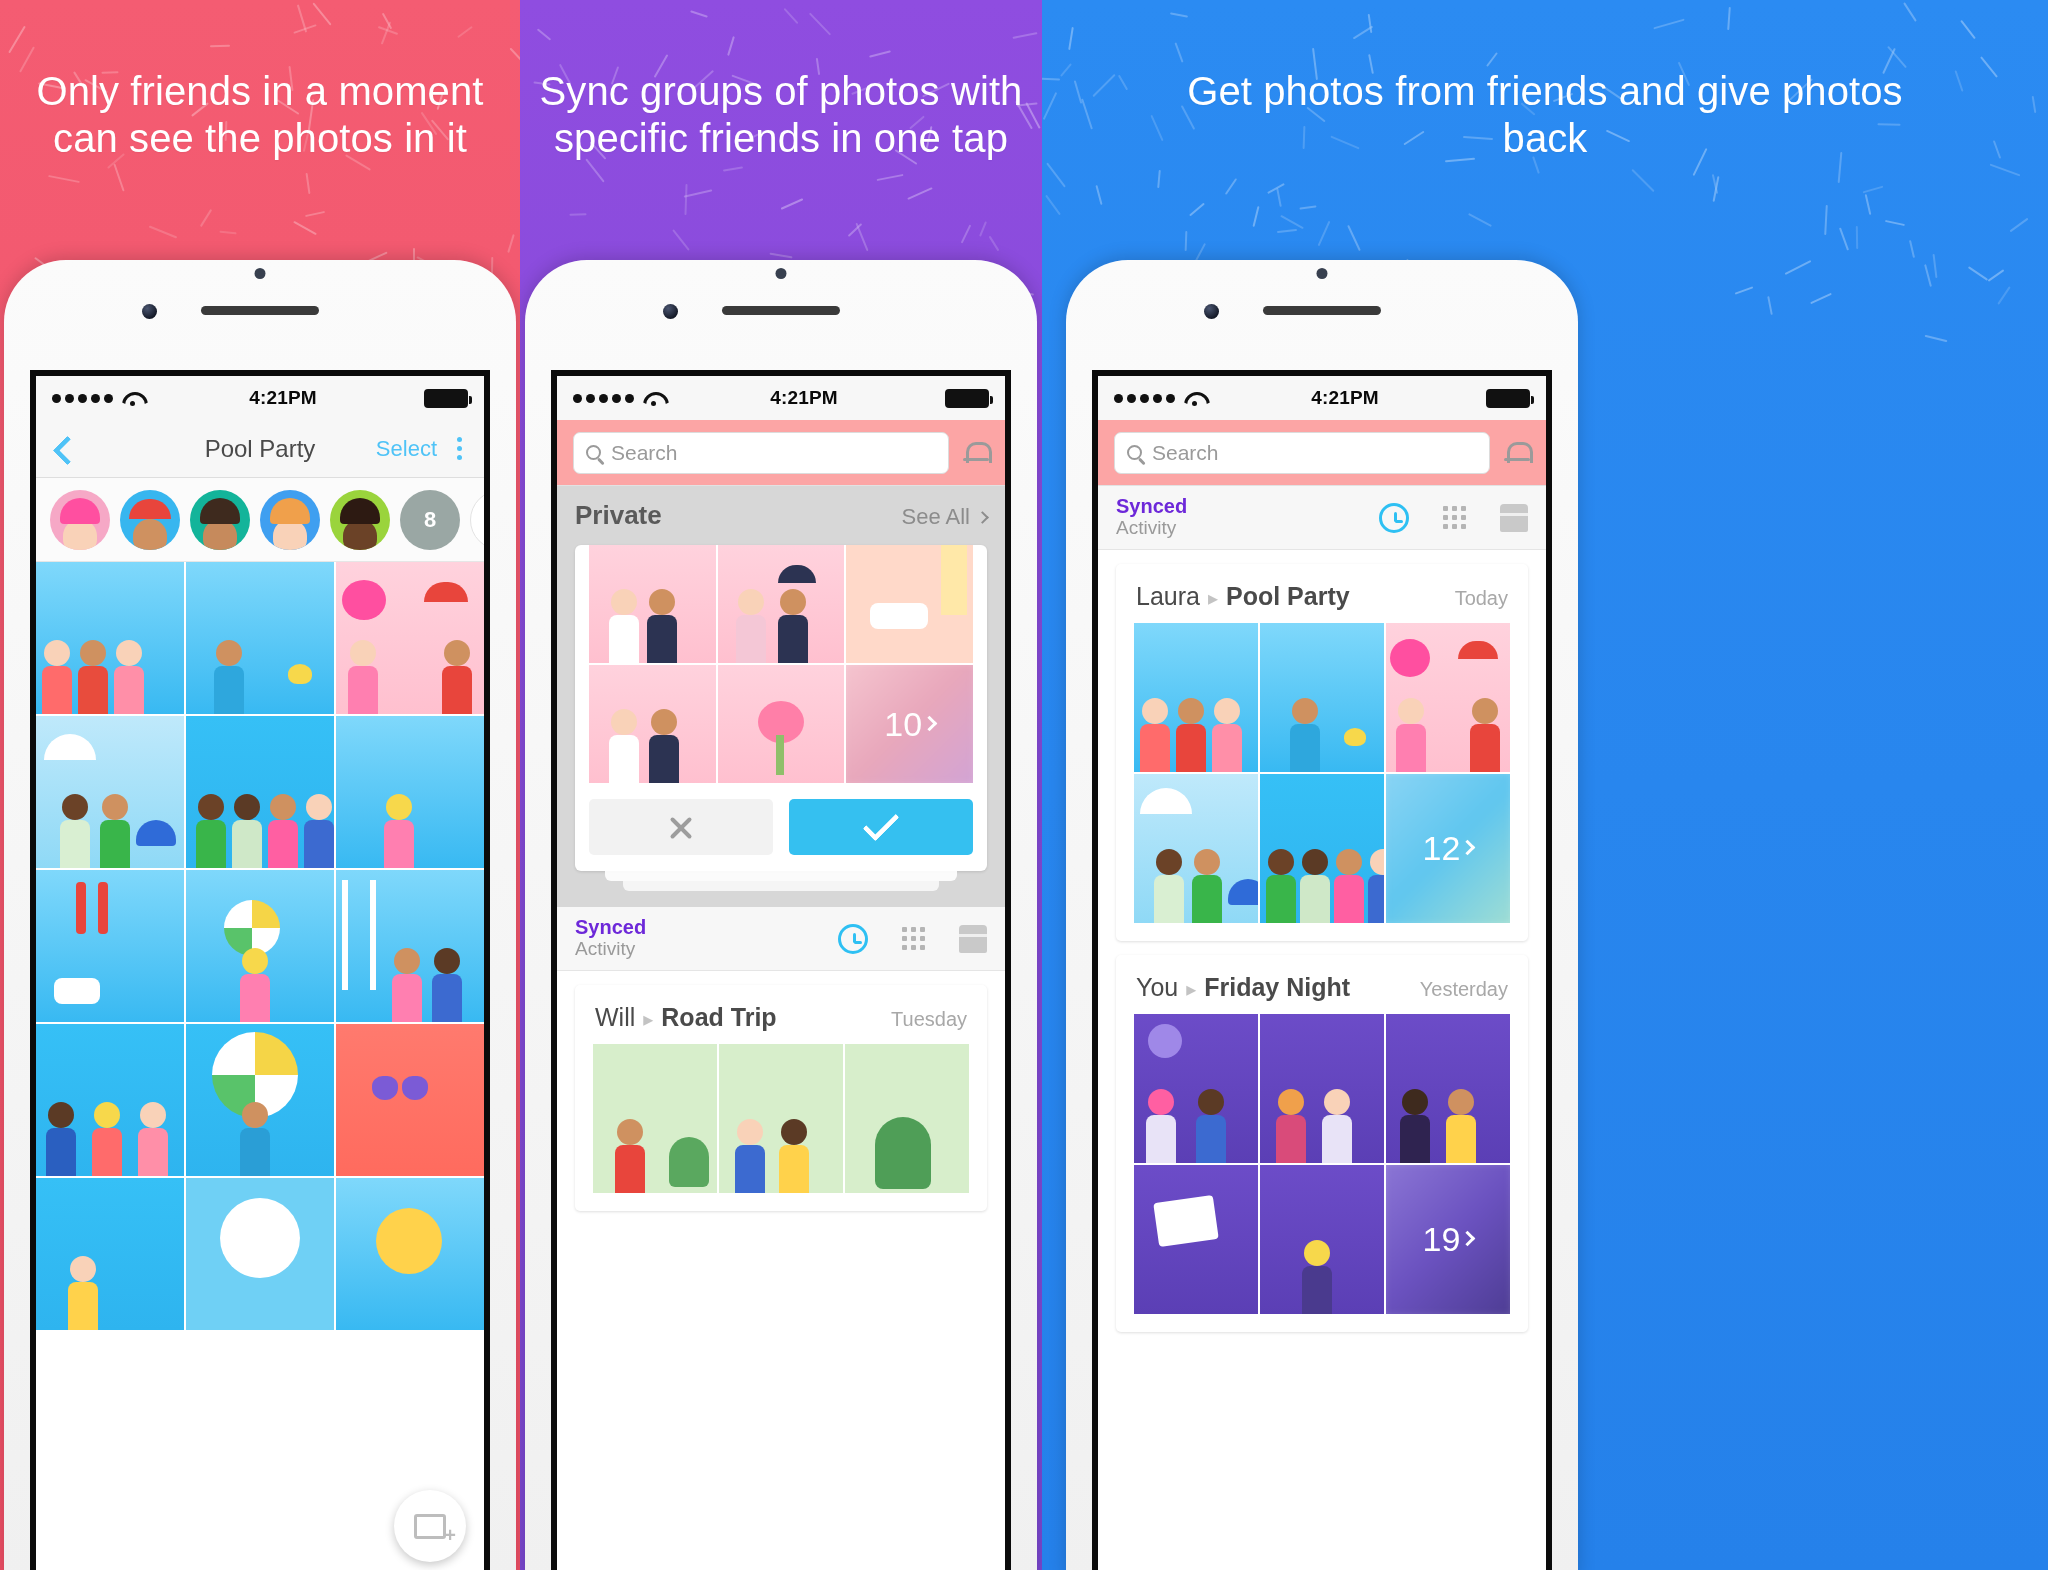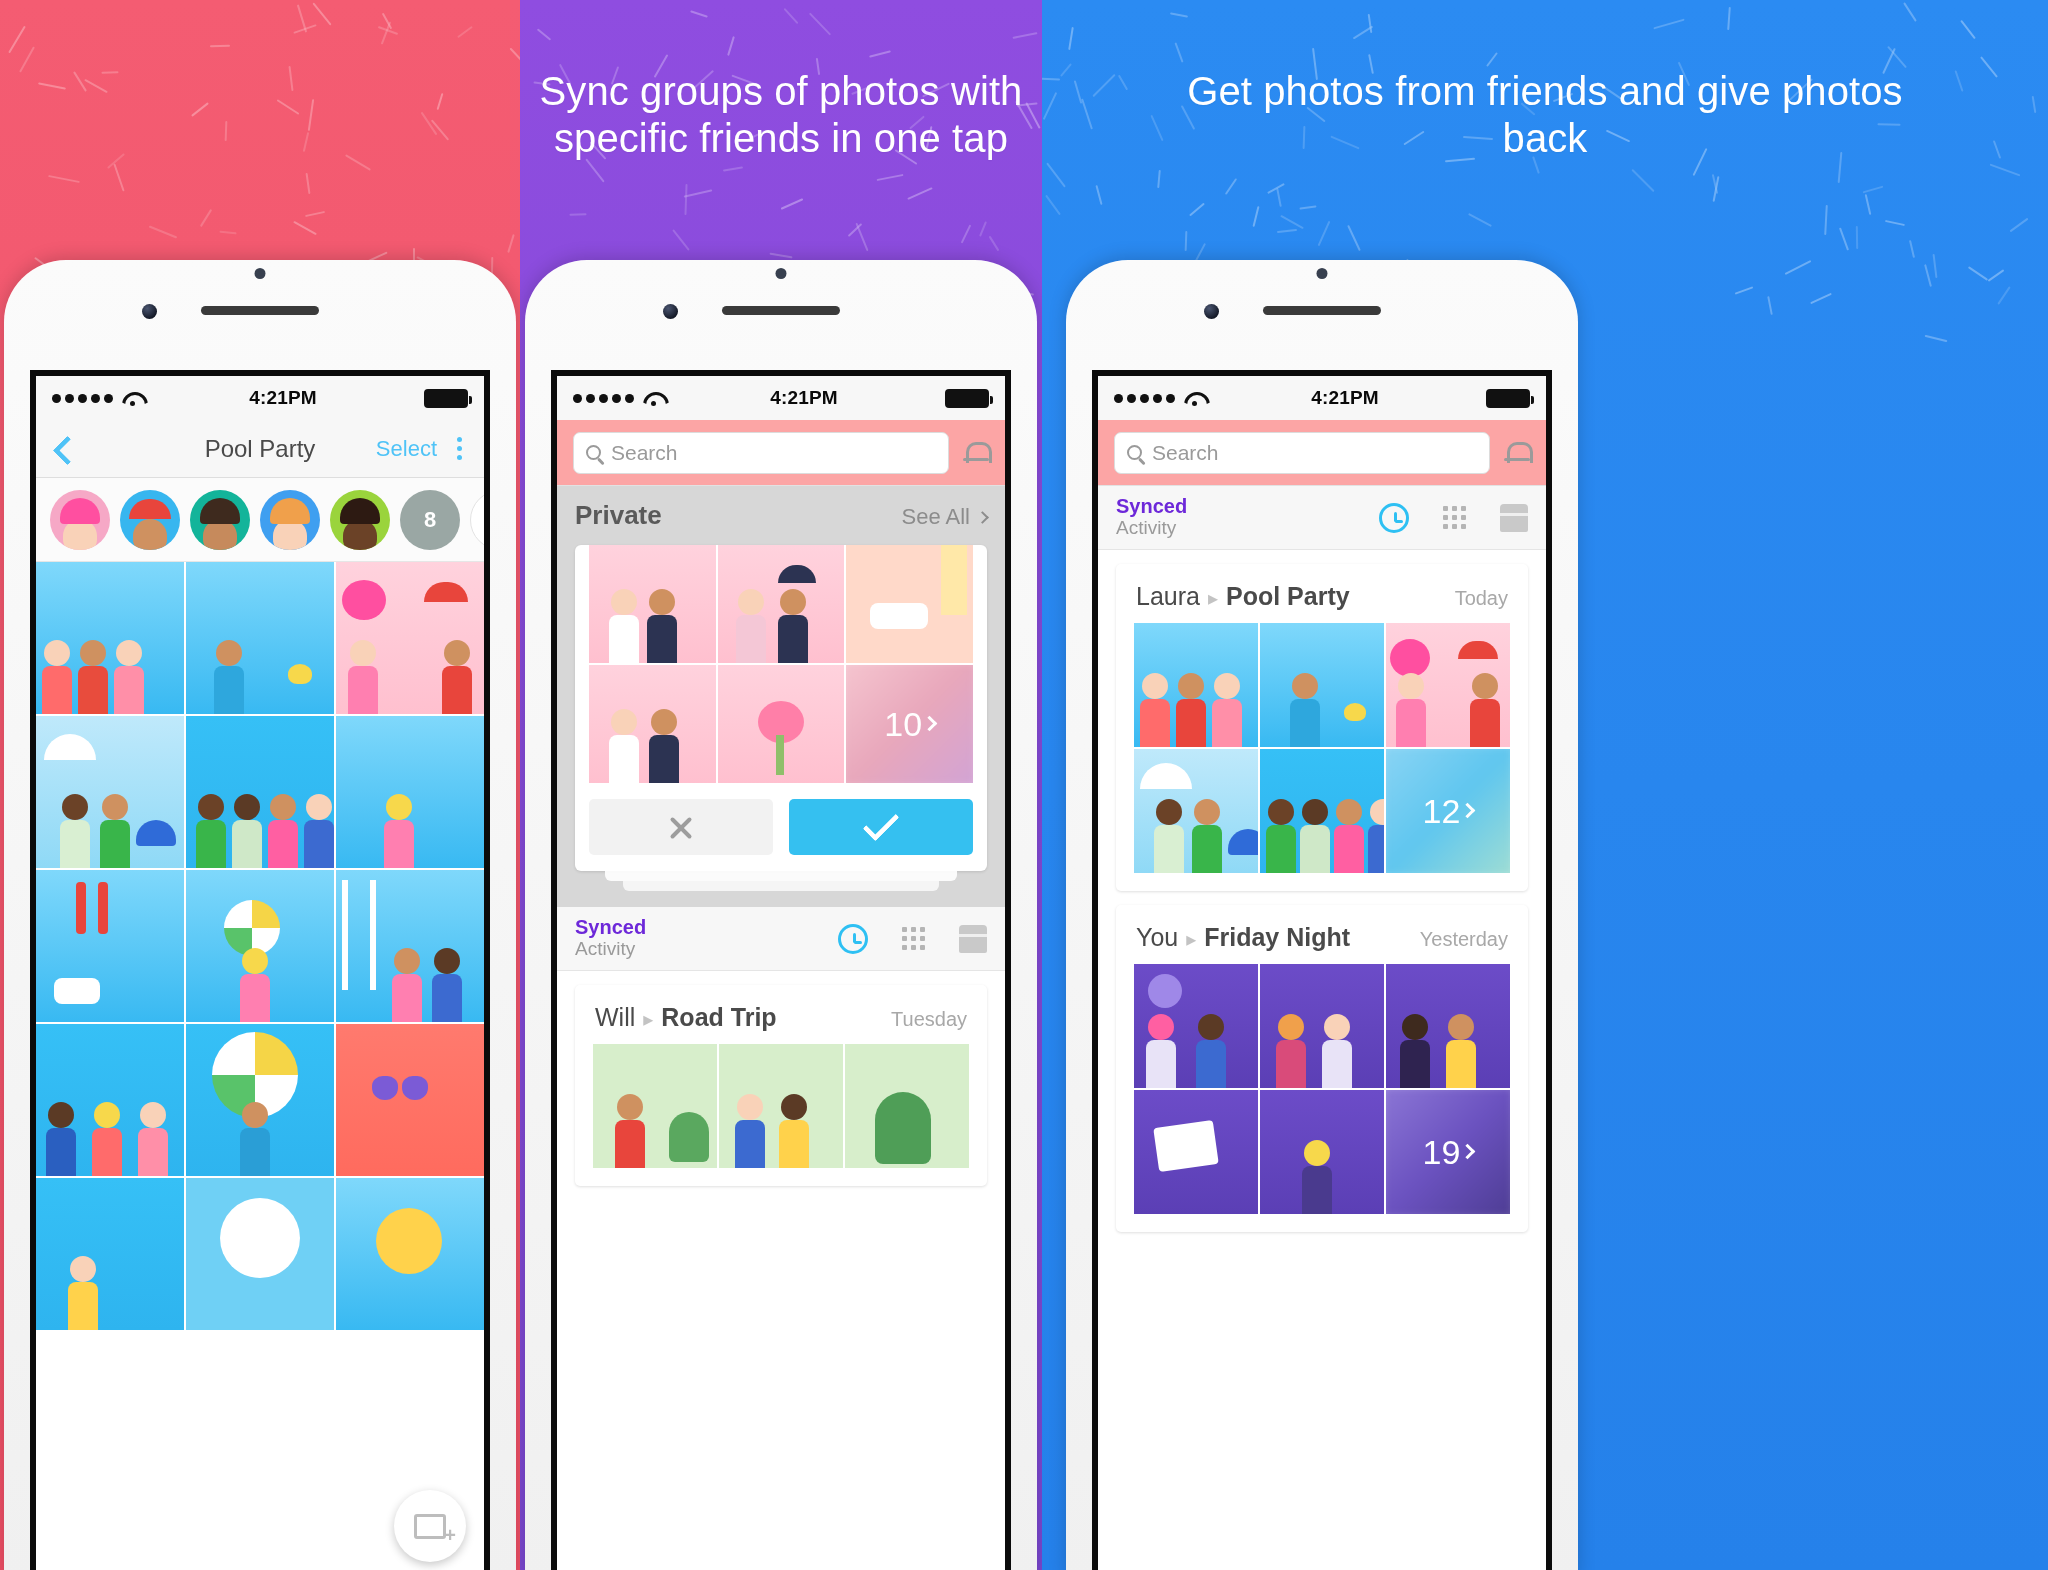--- a/index.html
+++ b/index.html
@@ -284,21 +284,21 @@
   .act-card {
     background:#fff; margin: 14px 18px; border-radius:5px;
     box-shadow:0 1px 3px rgba(0,0,0,.13); overflow:hidden;
   }
   .act-head { display:flex; align-items:baseline; padding:18px 20px 12px; }
   .act-who { font-size:25px; color:#4a4a4a; font-weight:400; }
   .act-arrow { color:#c3c3c3; margin:0 8px; font-size:20px; }
   .act-ev { font-size:25px; color:#4a4a4a; font-weight:700; }
   .act-when { margin-left:auto; font-size:20px; color:#a8a8a8; }
   .act-grid { display:grid; grid-template-columns:repeat(3,1fr); gap:2px; padding:0 18px 18px; }
-  .act-cell { height:124px; position:relative; overflow:hidden; }
+  .act-cell { height:149px; position:relative; overflow:hidden; }
 
   
   .blob { position:absolute; border-radius:50%; }
   .rect { position:absolute; }
   .umbrella{position:absolute;width:52px;height:26px;background:#fff;border-radius:26px 26px 0 0;}
   .grill{position:absolute;width:40px;height:26px;background:#2f6bd8;border-radius:20px 20px 4px 4px;}
   .ball{position:absolute;border-radius:50%;background:
      conic-gradient(#f5d547 0 25%, #fff 0 50%, #59c36a 0 75%, #fff 0);}
   .dog{position:absolute;width:46px;height:26px;background:#fff;border-radius:8px;}
   .glasses{position:absolute;width:56px;height:26px;}
@@ -357,20 +357,21 @@
         <i style="left:95px;top:73px;height:26px;opacity:0.61;transform:rotate(-61deg)"></i>
         <i style="left:162px;top:217px;height:30px;opacity:0.40;transform:rotate(-68deg)"></i>
         <i style="left:515px;top:46px;height:17px;opacity:0.66;transform:rotate(-43deg)"></i>
         <i style="left:227px;top:224px;height:17px;opacity:0.35;transform:rotate(-84deg)"></i>
         <i style="left:63px;top:163px;height:32px;opacity:0.49;transform:rotate(-79deg)"></i>
         <i style="left:79px;top:70px;height:23px;opacity:0.58;transform:rotate(-32deg)"></i>
         <i style="left:510px;top:234px;height:19px;opacity:0.48;transform:rotate(17deg)"></i>
         <i style="left:413px;top:248px;height:17px;opacity:0.68;transform:rotate(0deg)"></i>
         <i style="left:387px;top:20px;height:21px;opacity:0.45;transform:rotate(-70deg)"></i>
       </div>
+    <div class="headline">Only friends in a moment can see the photos in it</div>
 
     <div class="phone" style="left:4px;">
       <div class="sensor"></div>
       <div class="cam"></div>
       <div class="speaker"></div>
 
       <div class="screen">
 
         <div class="statusbar">
           <div class="sb-left">

